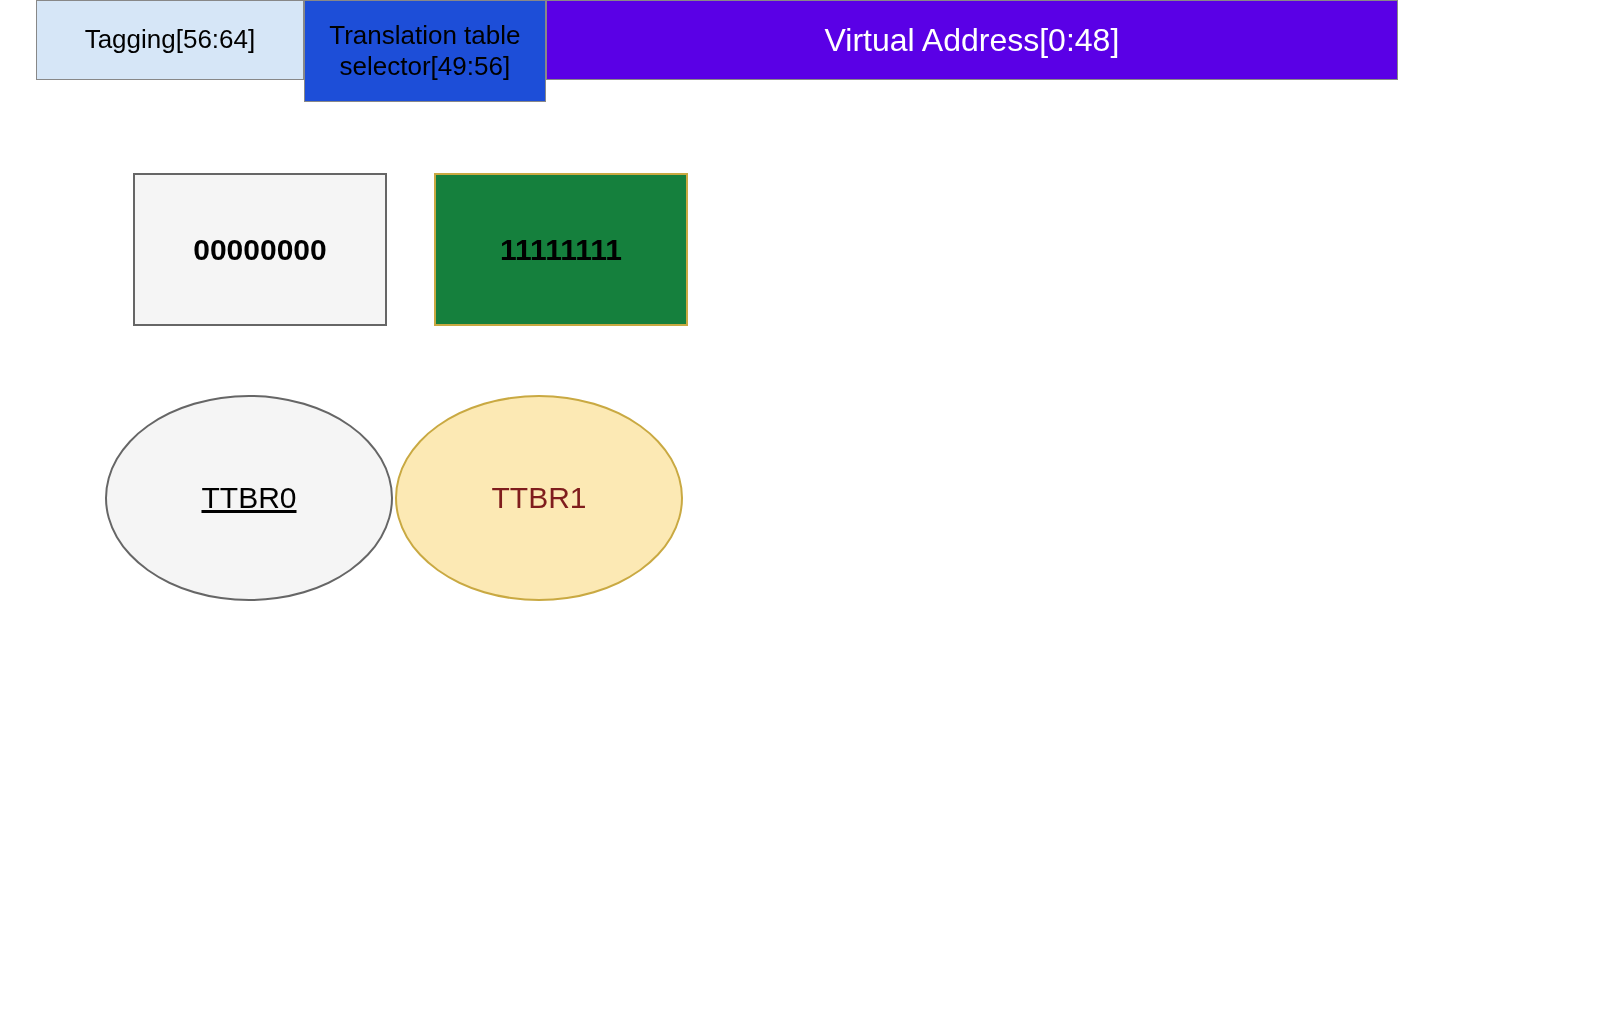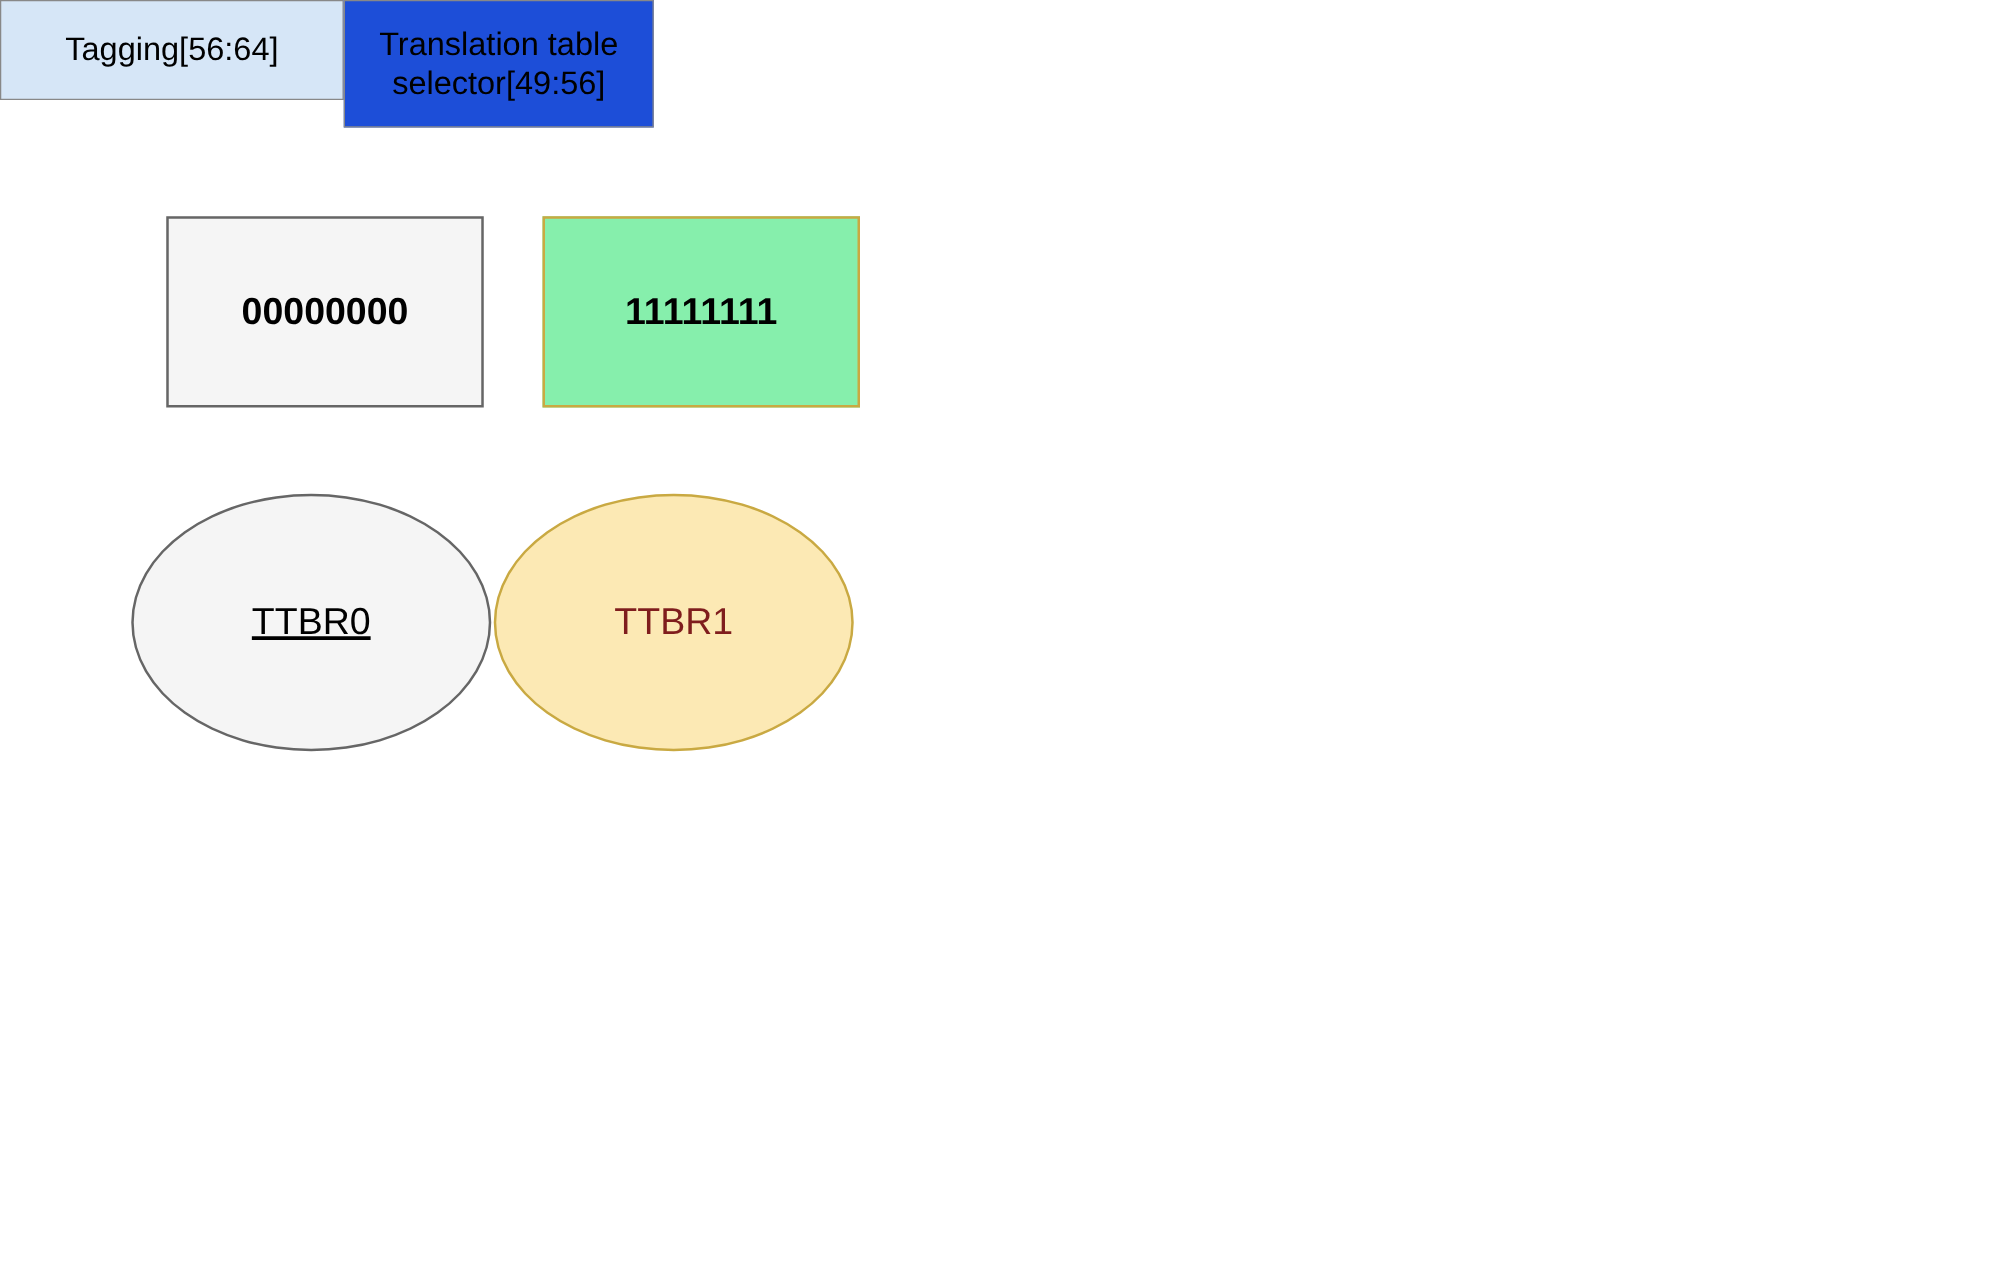--- a/index.html
+++ b/index.html
@@ -28,20 +28,21 @@
       text-align: center;
       border: 1px solid #888;
       font-size: 26px;
       line-height: 1.2;
     }
     .seg-tagging {
       width: 275px;
       height: 80px;
       background: #d6e6f7;
       color: #000;
+      margin-left: 36px;
     }
     .seg-selector {
       width: 248px;
       height: 102px;
       background: #1d4ed8;
       color: #000;
       padding: 4px 8px;
     }
     .seg-virtual {
       width: 875px;
@@ -66,21 +67,21 @@
       height: 153px;
       background: #f5f5f5;
       border-color: #666;
       color: #000;
     }
     .box-ones {
       top: 173px;
       left: 434px;
       width: 254px;
       height: 153px;
-      background: #86efac;
+      background: #15803d;
       border-color: #c9a942;
       color: #000;
     }
     .ellipse {
       position: absolute;
       display: flex;
       align-items: center;
       justify-content: center;
       border-radius: 50%;
       font-size: 30px;
@@ -105,20 +106,21 @@
       border-color: #c9a942;
       color: #7f1d1d;
     }
   </style>
 </head>
 <body>
 
 <div class="address-bar">
   <div class="segment seg-tagging">Tagging[56:64]</div>
   <div class="segment seg-selector">Translation table selector[49:56]</div>
+  <div class="segment seg-virtual">Virtual Address[0:48]</div>
 </div>
 
 <div class="value-box box-zeros">00000000</div>
 
 <div class="value-box box-ones">11111111</div>
 
 <div class="ellipse ellipse-ttbr0">TTBR0</div>
 
 <div class="ellipse ellipse-ttbr1">TTBR1</div>
 

